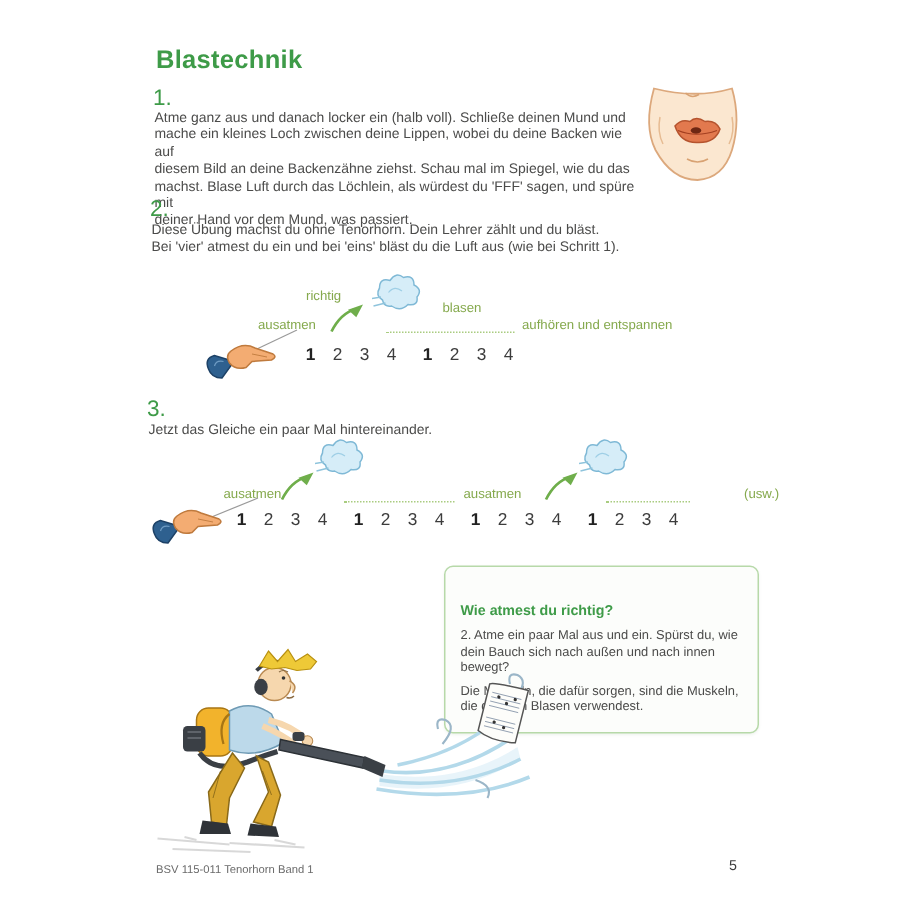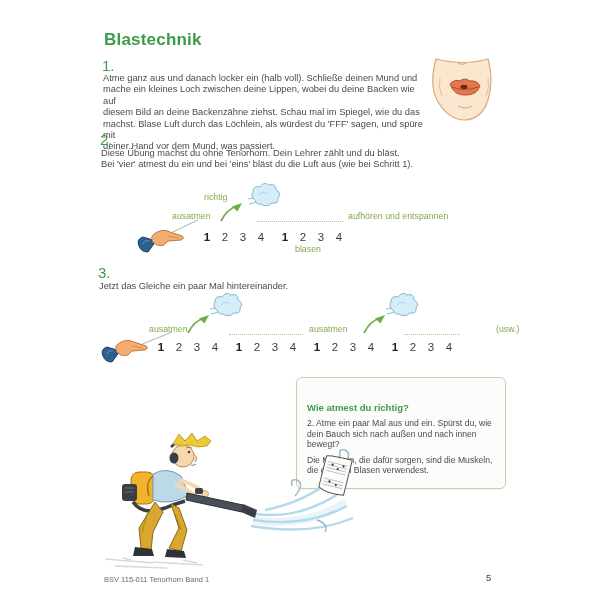--- a/index.html
+++ b/index.html
@@ -61,21 +61,21 @@
   <svg class="abs" style="left:248px;top:181px;" width="34" height="28" viewBox="0 0 34 28">
     <path d="M7 19 Q2 16 5 11 Q5 4 12 6 Q16 0 21 4 Q28 2 28 9 Q34 12 30 17 Q31 23 24 22 Q19 27 13 23 Q8 24 7 19 Z" fill="#d6edf8" stroke="#7fb9d6" stroke-width="1"></path>
     <path d="M11 14 q4 -5 9 -1" fill="none" stroke="#9fcfe6" stroke-width="0.8"></path>
     <path d="M0 18 L6 17 M1 23 L9 21" stroke="#8fc4dc" stroke-width="1.1"></path>
   </svg>
   <div class="abs dlabel" style="left:172px;top:211px;">ausatmen</div>
   <svg class="abs" style="left:219px;top:201px;" width="26" height="22" viewBox="0 0 26 22">
     <path d="M2 20 Q8 8 18 5" fill="none" stroke="#6fae4b" stroke-width="1.8"></path>
     <polygon points="23,2 13,5.5 18.5,10.5" fill="#6fae4b"></polygon>
   </svg>
-  <div class="abs dlabel" style="left:295px;top:200px;margin-top:44px;">blasen</div>
+  <div class="abs dlabel" style="left:295px;top:200px;">blasen</div>
   <div class="abs dotted" style="left:257px;top:221px;width:86px;"></div>
   <div class="abs dlabel" style="left:348px;top:211px;">aufhören und entspannen</div>
   <svg class="abs" style="left:156px;top:218px;" width="44" height="22" viewBox="0 0 44 22">
     <line x1="42" y1="2" x2="4" y2="20" class="callout-line"></line>
   </svg>
   <svg class="abs" style="left:136px;top:224px;" width="50" height="30" viewBox="0 0 50 30">
     <path d="M3 22 Q0 15 7 13 L20 17 L12 28 Q5 28 3 22 Z" fill="#2e608f" stroke="#1d4166" stroke-width="1"></path>
     <path d="M7 20 Q8 16 13 17" fill="none" stroke="#6f9cc4" stroke-width="0.8"></path>
     <path d="M18 10 Q26 4 34 8 L46 12 Q49 14 45 16 L32 17 L28 21 Q21 23 17 18 Q14 13 18 10 Z" fill="#f3ac72" stroke="#bf7a3d" stroke-width="1"></path>
     <path d="M32 12 L42 14" stroke="#bf7a3d" stroke-width="0.6"></path>

